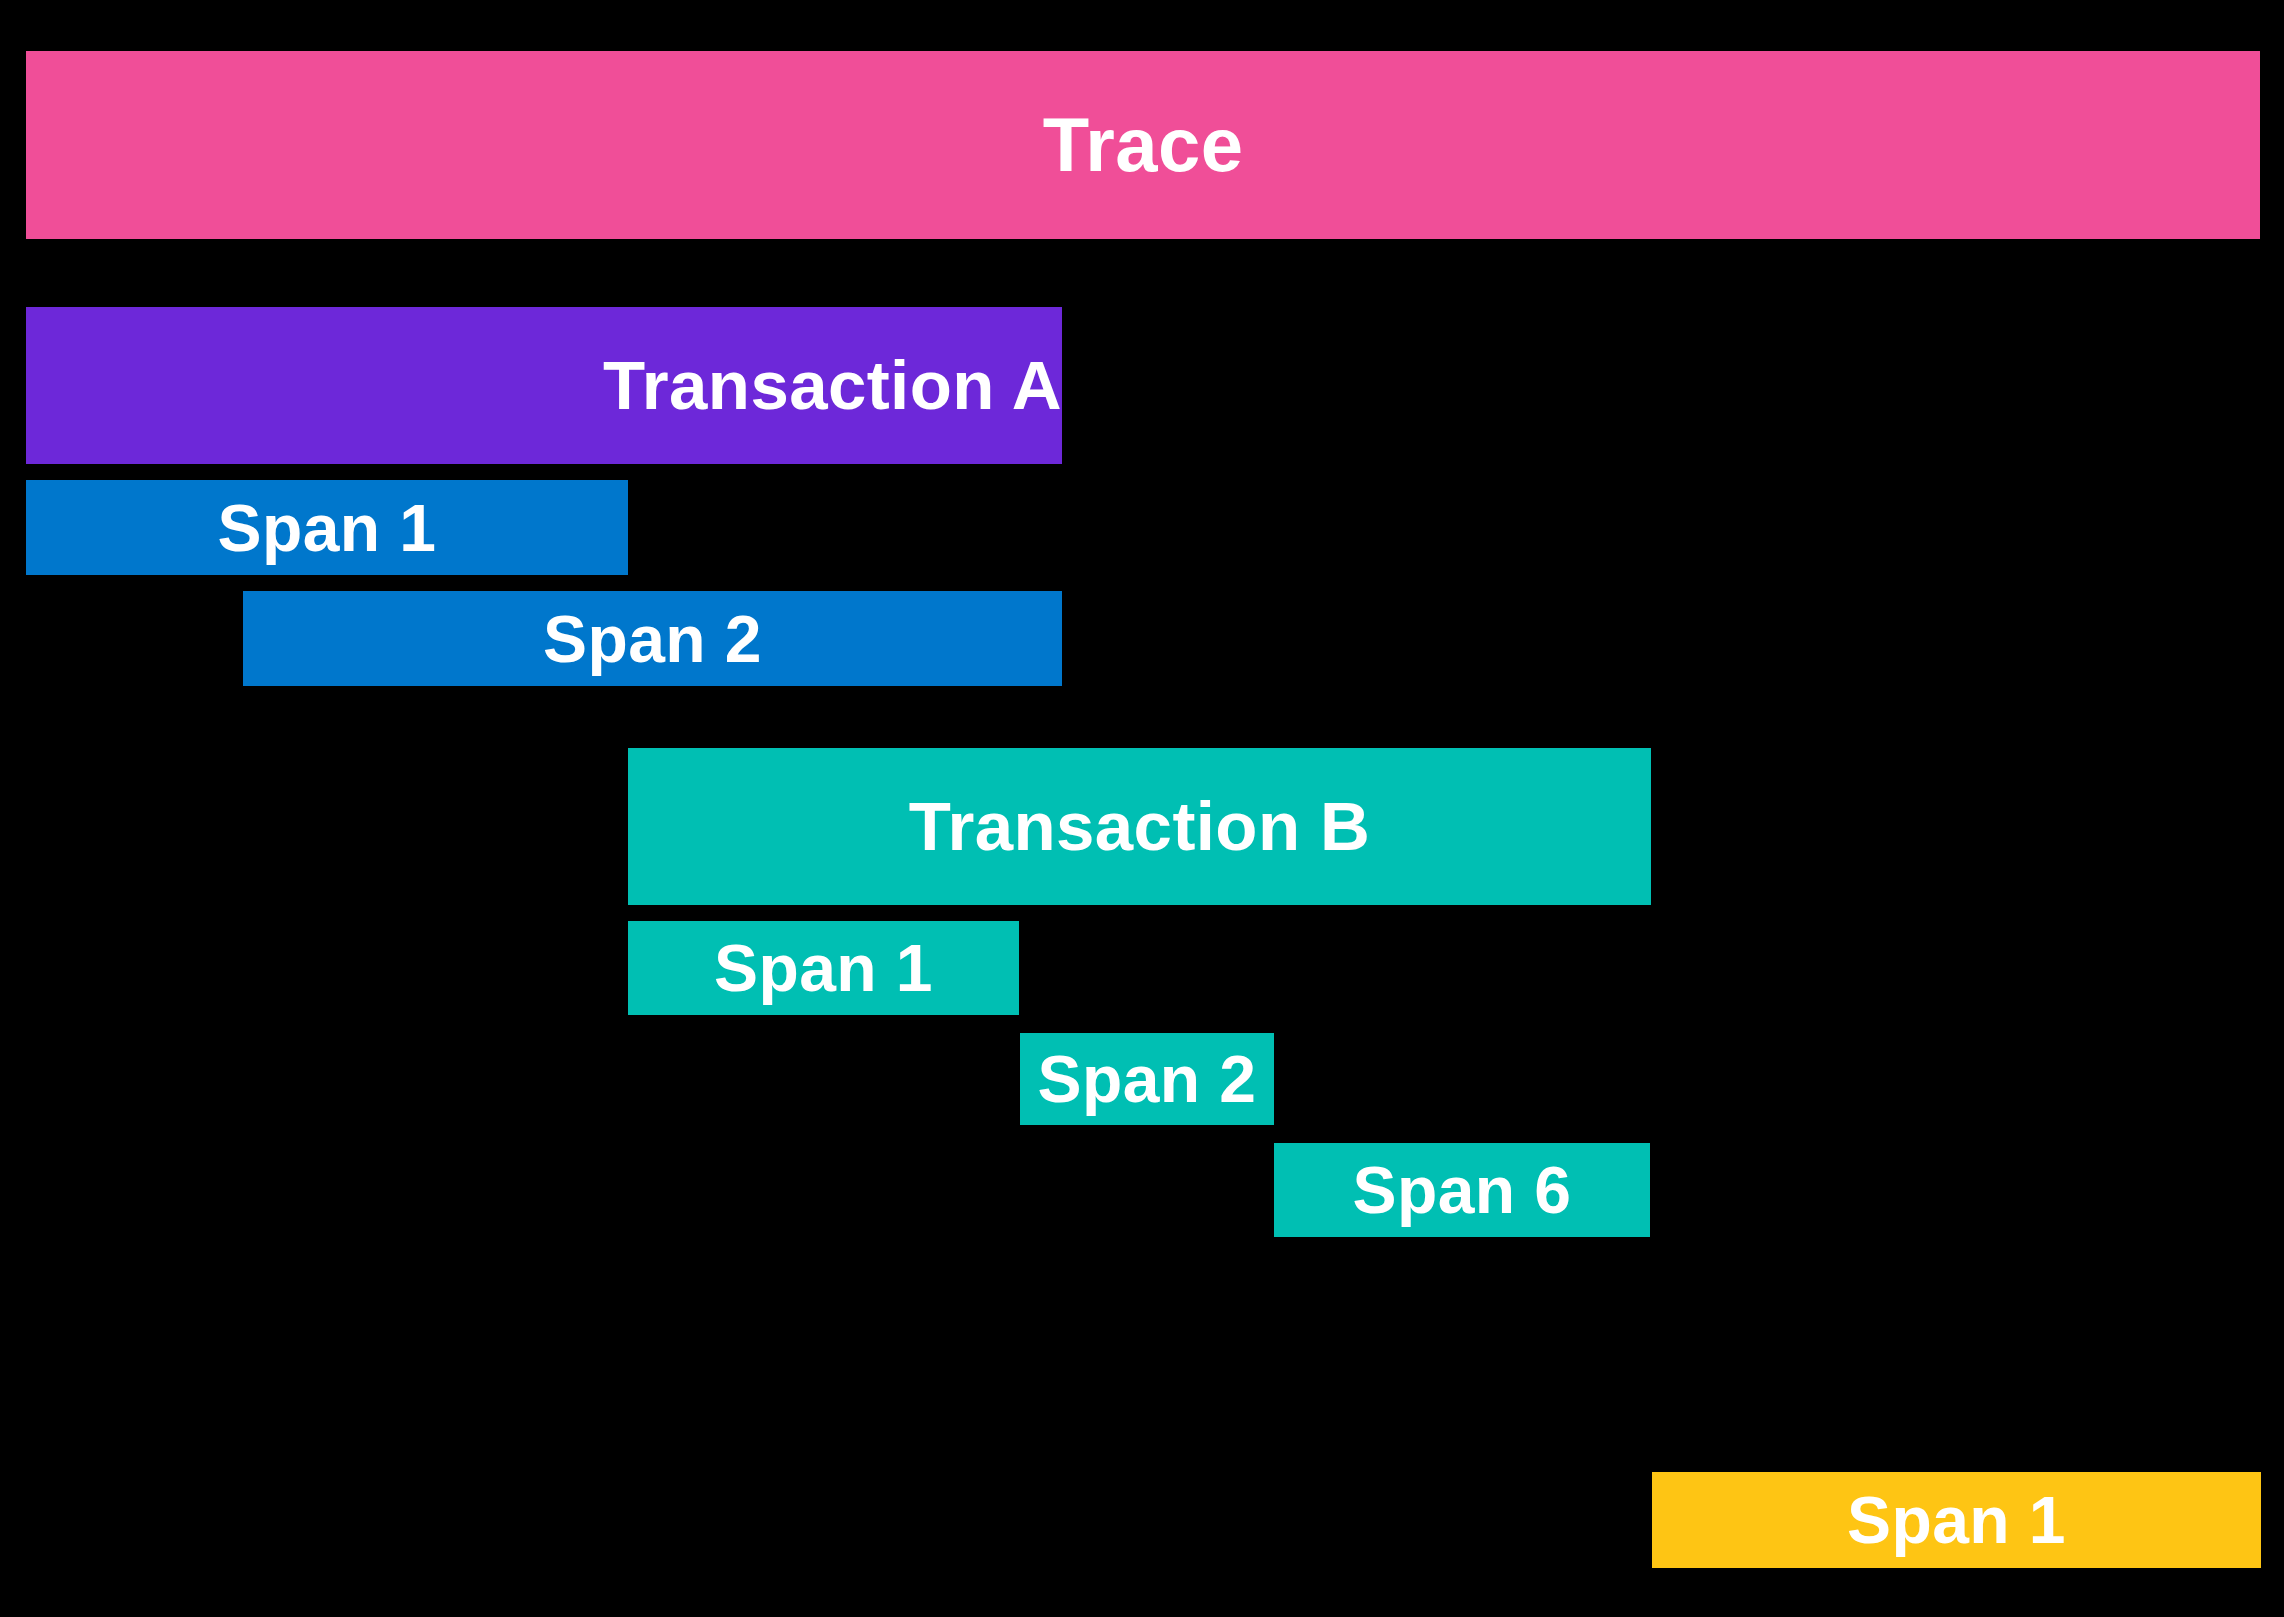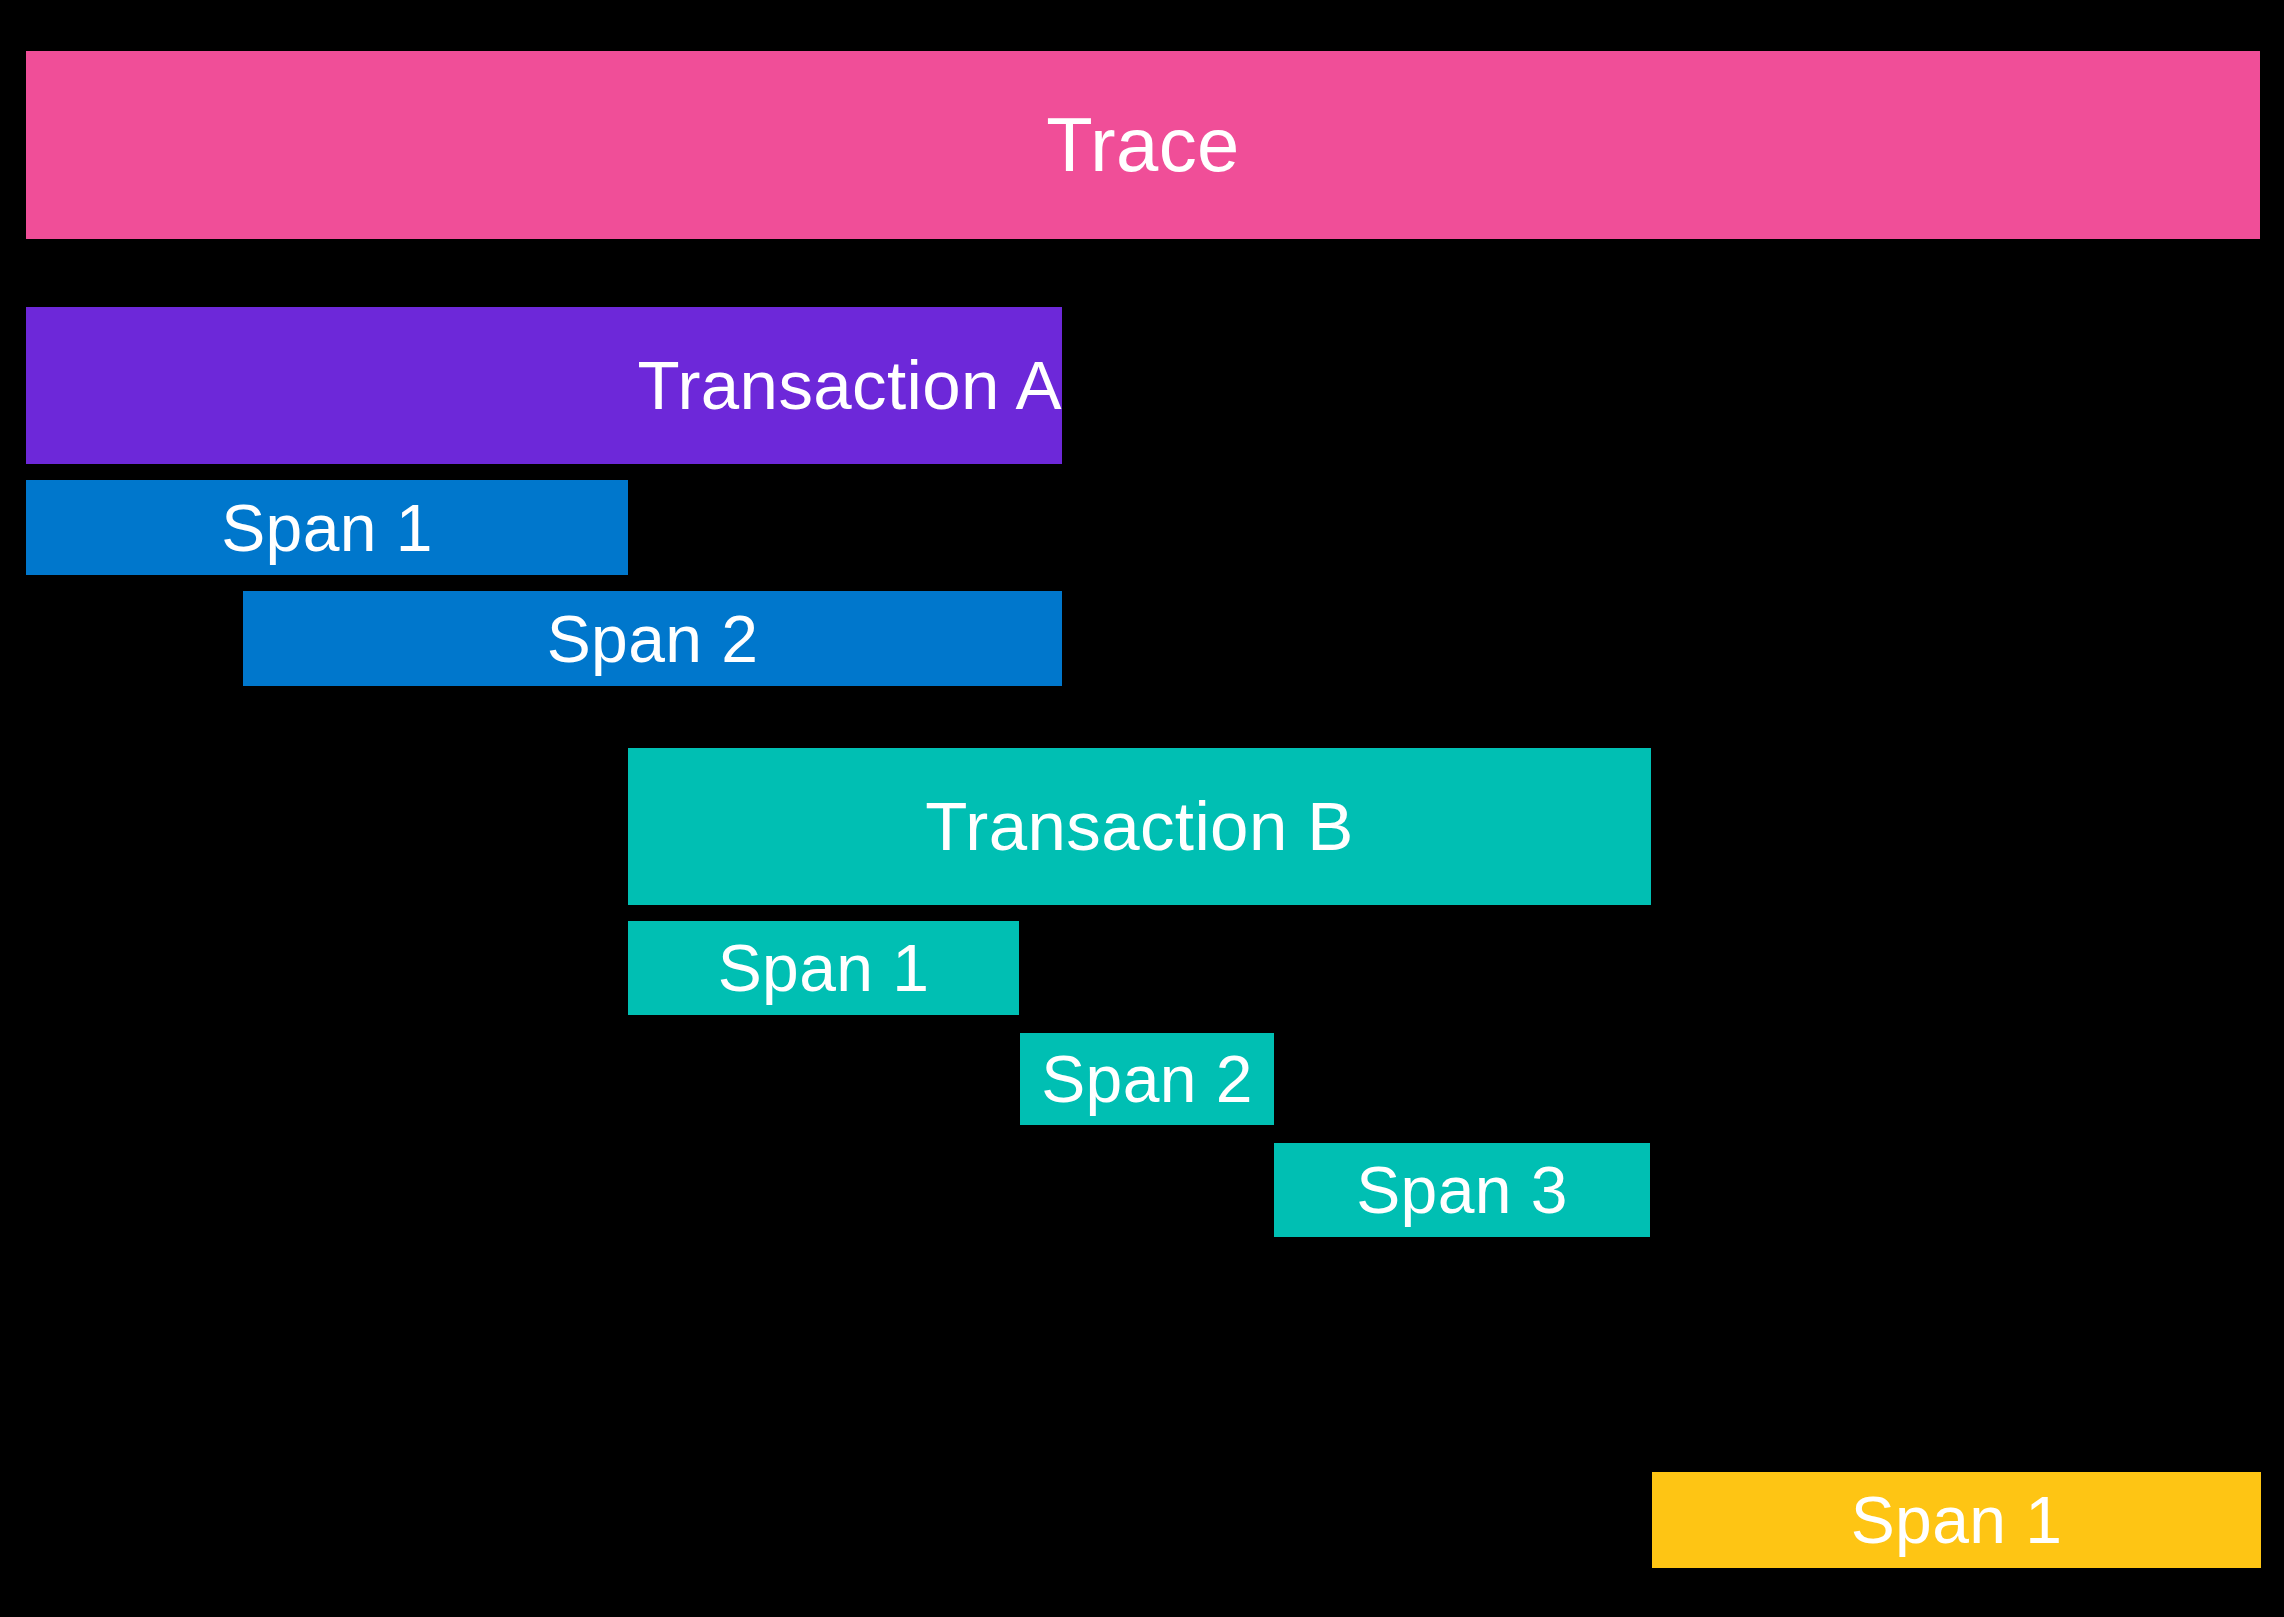--- a/index.html
+++ b/index.html
@@ -25,21 +25,21 @@
   .bar-label {
     color: #ffffff;
     line-height: 1;
     white-space: nowrap;
     letter-spacing: 0.4px;
   }
 </style>
 </head>
 <body>
 
-<div id="canvas" style="width: 2284px; height: 1618px; background: rgb(0, 0, 0);">
+<div id="canvas" style="width: 2284px; height: 1618px; background: rgb(0, 0, 0); font-weight: bold;">
     <div class="bar" style="left: 26px; top: 51px; width: 2234px; height: 188px; background: rgb(240, 78, 152);">
       <span class="bar-label" style="font-size: 76px; color: rgb(255, 255, 255);">Trace</span>
     </div>
     <div class="bar" style="left: 26px; top: 307px; width: 1036px; height: 157px; background: #6d28d9; justify-content: flex-end;">
       <span class="bar-label" style="font-size: 69px; color: rgb(255, 255, 255);">Transaction A</span>
     </div>
     <div class="bar" style="left: 26px; top: 480px; width: 602px; height: 95px; background: rgb(0, 119, 204);">
       <span class="bar-label" style="font-size: 66px; color: rgb(255, 255, 255);">Span 1</span>
     </div>
     <div class="bar" style="left: 243px; top: 591px; width: 819px; height: 95px; background: rgb(0, 119, 204);">
@@ -48,19 +48,19 @@
     <div class="bar" style="left: 628px; top: 748px; width: 1023px; height: 157px; background: rgb(0, 191, 179);">
       <span class="bar-label" style="font-size: 69px; color: rgb(255, 255, 255);">Transaction B</span>
     </div>
     <div class="bar" style="left: 628px; top: 921px; width: 391px; height: 94px; background: rgb(0, 191, 179);">
       <span class="bar-label" style="font-size: 66px; color: rgb(255, 255, 255);">Span 1</span>
     </div>
     <div class="bar" style="left: 1020px; top: 1033px; width: 254px; height: 92px; background: rgb(0, 191, 179);">
       <span class="bar-label" style="font-size: 66px; color: rgb(255, 255, 255);">Span 2</span>
     </div>
     <div class="bar" style="left: 1274px; top: 1143px; width: 376px; height: 94px; background: rgb(0, 191, 179);">
-      <span class="bar-label" style="font-size: 66px; color: rgb(255, 255, 255);">Span 3</span>
+      <span class="bar-label" style="font-size: 66px; color: rgb(255, 255, 255);">Span 6</span>
     </div>
     <div class="bar" style="left: 1652px; top: 1472px; width: 609px; height: 96px; background: rgb(254, 197, 20);">
       <span class="bar-label" style="font-size: 66px; color: rgb(255, 255, 255);">Span 1</span>
     </div>
   </div>
 
 
 </body></html>

